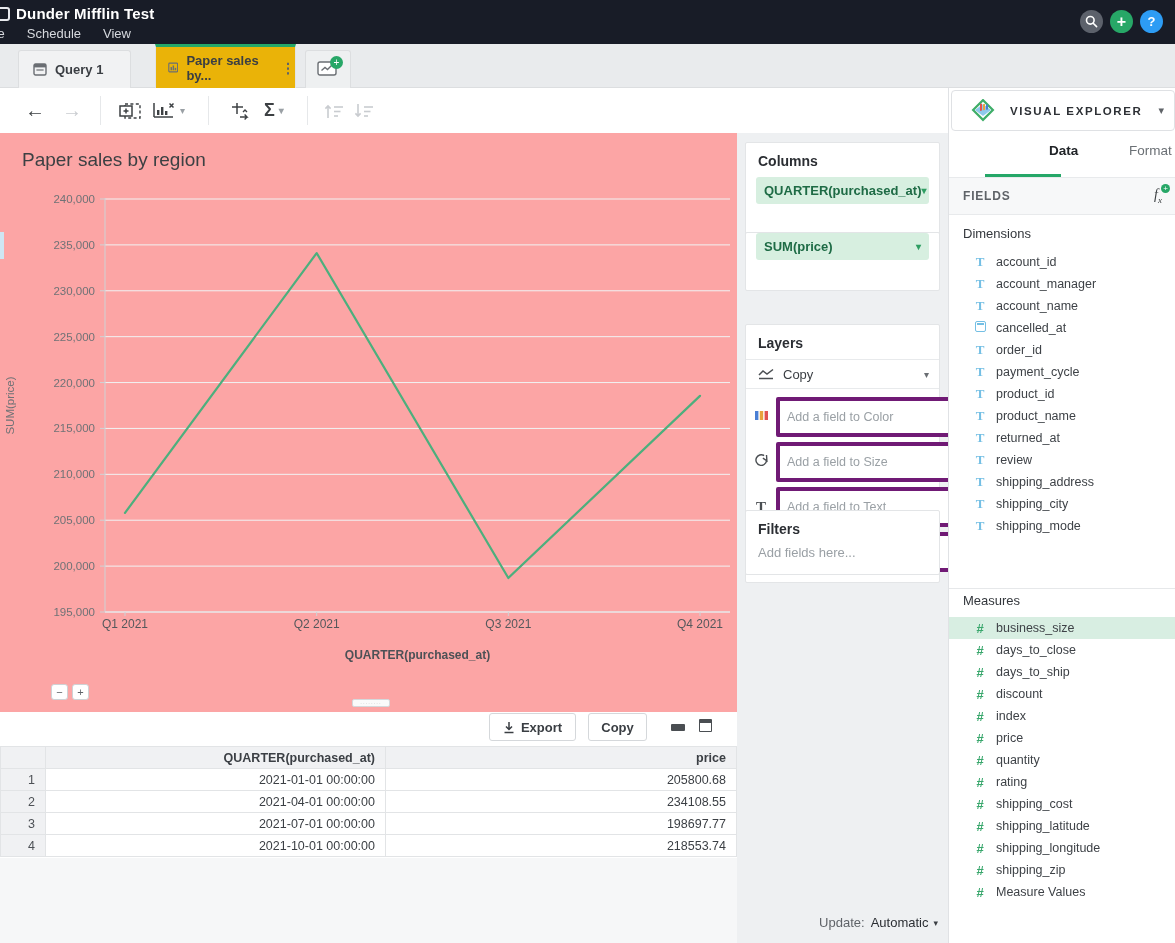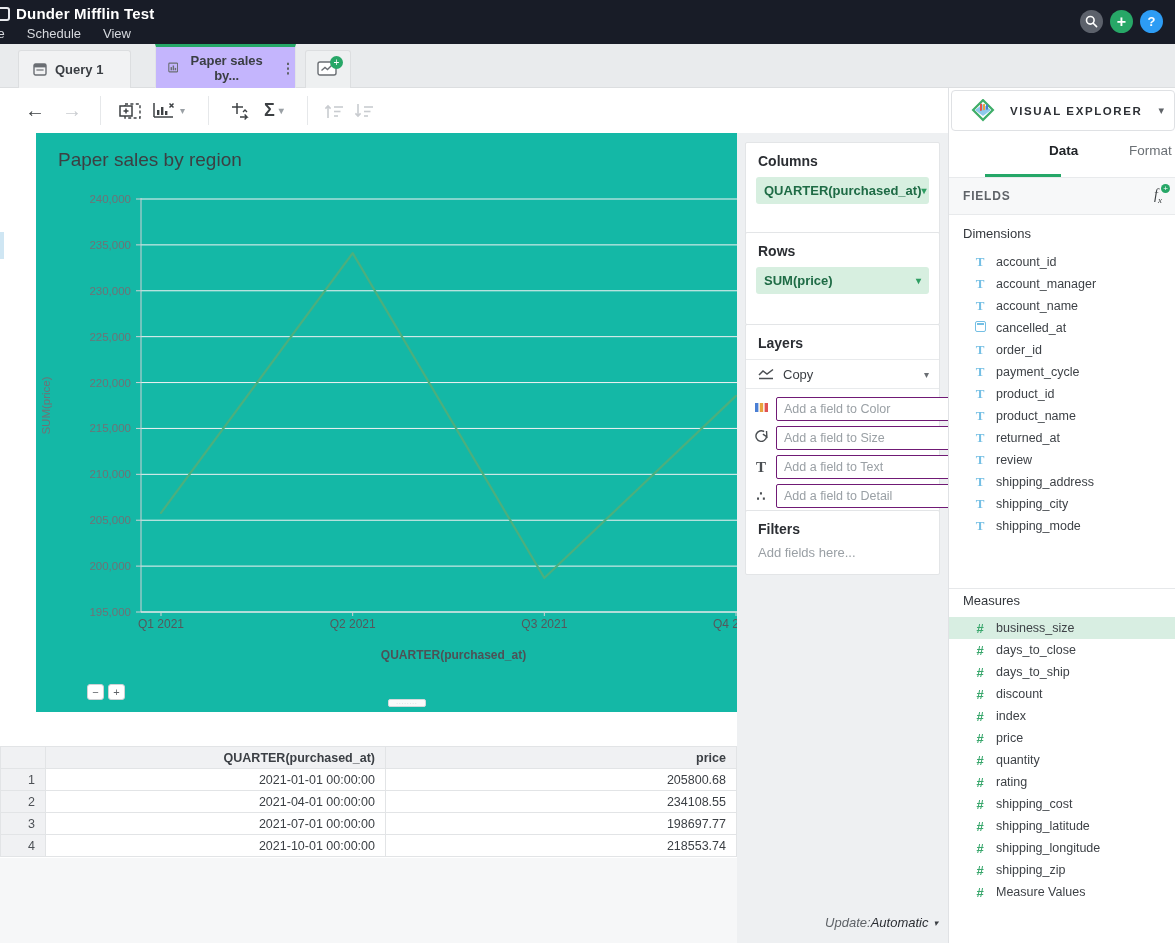--- a/index.html
+++ b/index.html
@@ -15,35 +15,35 @@
   .circle-btn { position:absolute; top:10px; width:23px; height:23px; border-radius:50%; border:none; color:#fff; font-size:14px; font-weight:bold; display:flex; align-items:center; justify-content:center; line-height:1; }
   #search-btn { left:1080px; background:#5c616b; }
   #add-btn { left:1110px; background:#27a767; font-size:16px; }
   #help-btn { left:1140px; background:#2d9cf4; font-size:13px; }
 
   
   #tabbar { position:absolute; left:0; top:44px; width:1175px; height:44px; background:#e9ebed; border-bottom:1px solid #dcdee0; }
   .tab { position:absolute; display:flex; align-items:center; gap:8px; font-size:13px; color:#3a3e43; }
   #tab-query { left:18px; top:6px; width:113px; height:38px; background:#f1f2f3; border:1px solid #dcdee0; border-bottom:none; border-radius:3px 3px 0 0; padding-left:14px; font-weight:bold; }
   #tab-divider { position:absolute; left:143px; top:54px; width:1px; height:24px; background:#c9cbce; }
-  #tab-active { left:155px; top:0; width:141px; height:44px; background:#c4b5fd; border-top:3px solid #25a768; border-left:1px solid #e2e4e6; border-right:1px solid #e2e4e6; padding-left:12px; font-weight:bold;text-align:center; }
+  #tab-active { left:155px; top:0; width:141px; height:44px; background:#eab308; border-top:3px solid #25a768; border-left:1px solid #e2e4e6; border-right:1px solid #e2e4e6; padding-left:12px; font-weight:bold; }
   #tab-active .kebab { margin-left:6px; color:#5f6368; font-size:14px; cursor:pointer; }
   #tab-add { left:305px; top:6px; width:46px; height:38px; background:#eef0f1; border:1px solid #dcdee0; border-bottom:none; border-radius:3px 3px 0 0; display:flex; align-items:center; justify-content:center; }
   #tab-collapse { position:absolute; left:1146px; top:57px; width:21px; height:21px; background:#f4f5f6; border:1px solid #cfd2d5; border-radius:3px; color:#8b8f94; font-size:14px; display:flex; align-items:center; justify-content:center; }
   #tab-dotted { position:absolute; left:1168px; top:56px; width:12px; height:23px; border:1px dashed #c7c9cc; background:#fff; }
 
   
   #toolbar { position:absolute; left:0; top:88px; width:948px; height:45px; background:#fff; }
   .tb-ic { position:absolute; top:0; height:45px; display:flex; align-items:center; color:#3c4043; font-size:20px; }
   .tb-ic.dim { color:#c9ccd0; }
   .tb-sep { position:absolute; top:8px; width:1px; height:29px; background:#e6e8ea; }
   .tb-caret { font-size:10px; color:#9aa0a5; margin-left:4px; }
 
   
-  #chart-card { position:absolute; left:0; top:133px; width:737px; height:579px; background:#14b8a6;margin-left:36px; }
+  #chart-card { position:absolute; left:0; top:133px; width:737px; height:579px; background:#fca5a5; }
   #chart-title { position:absolute; left:22px; top:16px; font-size:19px; color:#3c4043; }
   #chart-svg { position:absolute; left:0; top:0; }
   #zoom-minus, #zoom-plus { position:absolute; top:551px; width:17px; height:16px; background:#fff; border:1px solid #cfd2d5; border-radius:3px; font-size:11px; color:#5f6368; display:flex; align-items:center; justify-content:center; line-height:1; }
   #zoom-minus { left:51px; } #zoom-plus { left:72px; }
   #drag-handle { position:absolute; left:352px; top:566px; width:38px; height:8px; border:1px solid #d5d8db; border-radius:2px; background:#fafafa; font-size:6px; color:#b9bcbf; text-align:center; line-height:5px; letter-spacing:1px; overflow:hidden; }
 
   
   #table-toolbar { position:absolute; left:0; top:712px; width:737px; height:34px; background:#fff; }
   .tbl-btn { position:absolute; top:1px; height:28px; background:#fff; border:1px solid #d5d8db; border-radius:3px; font-size:13px; font-weight:bold; color:#3a3e43; display:flex; align-items:center; justify-content:center; gap:6px; font-family:"Liberation Sans",sans-serif; }
   #export-btn { left:489px; width:87px; }
@@ -62,24 +62,24 @@
   .card { position:absolute; left:8px; width:195px; background:#fff; border:1px solid #e3e5e7; border-radius:2px; }
   .card-title { font-size:14px; font-weight:bold; color:#2b2e33; padding:10px 12px 8px; }
   .pill { margin:0 10px 12px; height:27px; background:#d7efe0; border-radius:3px; display:flex; align-items:center; font-size:13px; font-weight:bold; color:#1e6b45; padding:0 8px; justify-content:space-between; }
   .pill .caret { color:#2f9e63; font-size:10px; }
   #layers-card .card-title { border-bottom:1px solid #e8eaec; }
   #line-row { height:29px; display:flex; align-items:center; gap:8px; padding:0 10px 0 12px; border-bottom:1px solid #e8eaec; font-size:13px; color:#3a3e43; }
   #line-row .caret { margin-left:auto; color:#6a6e73; font-size:10px; }
   .slot-row { display:flex; align-items:center; gap:7px; padding:0 8px 0 7px; margin-top:5px; }
   .slot-row:first-of-type { margin-top:8px; }
   .slot-icon { width:16px; text-align:center; flex:0 0 16px; }
-  .slot-input { flex:1; height:24px; border:1px solid #701a75; border-radius:2px; font-size:12.5px; color:#9aa0a5; padding:8px 7px; font-family:"Liberation Sans",sans-serif; background:#fff; }
+  .slot-input { flex:1; height:24px; border:4px solid #701a75; border-radius:2px; font-size:12.5px; color:#9aa0a5; padding:16px 7px; font-family:"Liberation Sans",sans-serif; background:#fff; }
   .slot-input::placeholder { color:#9aa0a5; }
   #filters-card .placeholder { font-size:13px; color:#9aa0a5; padding:0 12px 14px; }
-  #update-row { position:absolute; right:10px; top:782px; font-size:13px; color:#5f6368; display:flex; gap:0; align-items:flex-end;font-style:italic; }
+  #update-row { position:absolute; right:10px; top:782px; font-size:13px; color:#5f6368; display:flex; gap:6px; align-items:flex-end; }
   #update-row b { color:#2b2e33; font-weight:normal; }
   #update-row .caret { font-size:9px; color:#3a3e43; }
 
   
   #explorer-panel { position:absolute; left:948px; top:88px; width:243px; height:855px; background:#fff; border-left:1px solid #e0e2e5; }
   #ve-btn { position:absolute; left:2px; top:2px; width:224px; height:41px; border:1px solid #dfe1e4; border-radius:4px; background:#fff; display:flex; align-items:center; padding:0 10px 0 16px; gap:14px; }
   #ve-title { font-size:11.5px; font-weight:bold; letter-spacing:1.6px; color:#2d3035; }
   #ve-btn .caret { margin-left:auto; color:#5f6368; font-size:11px; }
   .ex-tab { position:absolute; top:55px; font-size:13.5px;padding-left:40px; }
   #tab-data { left:60px; color:#212428; font-weight:bold; }
@@ -277,20 +277,34 @@
       </svg>
     <button id="zoom-minus">
         <span>−</span>
       </button>
     <button id="zoom-plus">
         <span>+</span>
       </button>
     <div id="drag-handle">........</div>
   </div>
 
+  <div id="table-toolbar">
+    <button class="tbl-btn" id="export-btn">
+      <svg width="12" height="13" viewBox="0 0 12 13">
+          <path d="M6 1 V8 M3 5.5 L6 8.5 L9 5.5" fill="none" stroke="#3a3e43" stroke-width="1.5"></path>
+          <line x1="1.5" y1="11.5" x2="10.5" y2="11.5" stroke="#3a3e43" stroke-width="1.5"></line>
+        </svg>
+      <span>Export</span>
+    </button>
+    <button class="tbl-btn" id="copy-btn">
+        <span>Copy</span>
+      </button>
+    <span id="min-ic"></span>
+    <span id="max-ic"></span>
+  </div>
   <table id="result-table">
     <thead>
         <tr>
           <th class="rownum"></th>
           <th style="width: 340px;">QUARTER(purchased_at)</th>
           <th>price</th>
         </tr>
       </thead>
     <tbody>
         <tr>
@@ -320,21 +334,20 @@
   <div id="shelf-panel">
     <div class="card" style="top:9px;">
       <div class="card-title">Columns</div>
       <div class="pill">
         <span>QUARTER(purchased_at)</span>
         <span class="caret">▾</span>
       </div>
       <div style="height:18px;"></div>
     </div>
     <div class="card" style="top:99px;">
-      <div class="card-title">Rows</div>
       <div class="pill">
         <span>SUM(price)</span>
         <span class="caret">▾</span>
       </div>
       <div style="height:18px;"></div>
     </div>
     <div class="card" id="layers-card" style="top:191px;">
       <div class="card-title">Layers</div>
       <div id="line-row">
         <svg width="17" height="12" viewBox="0 0 17 12">

